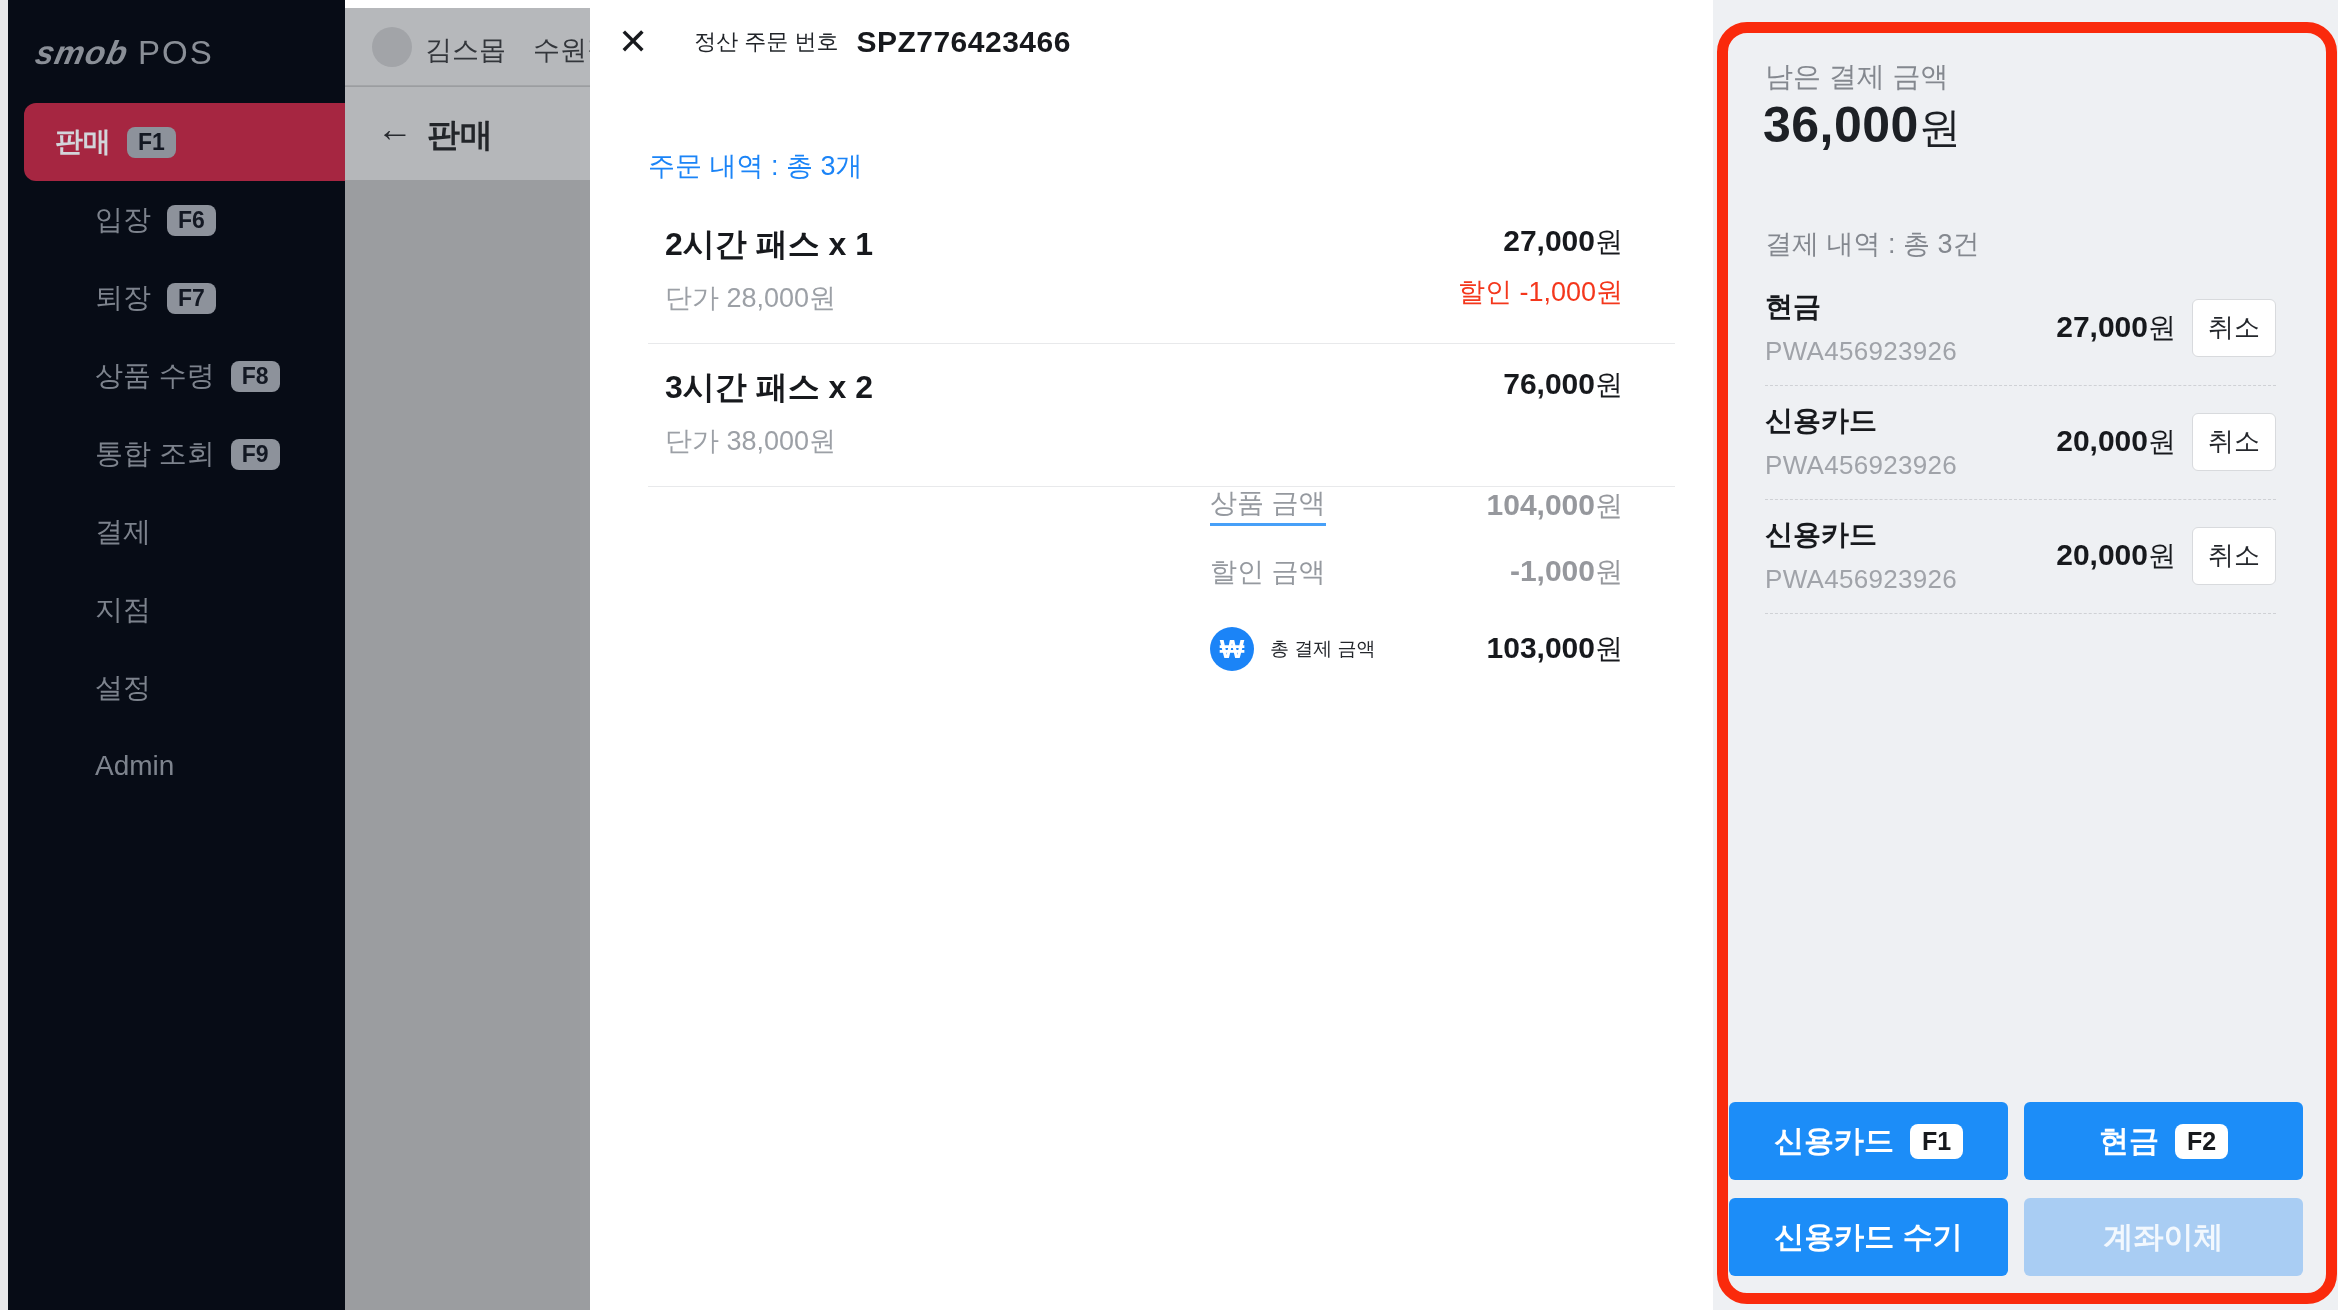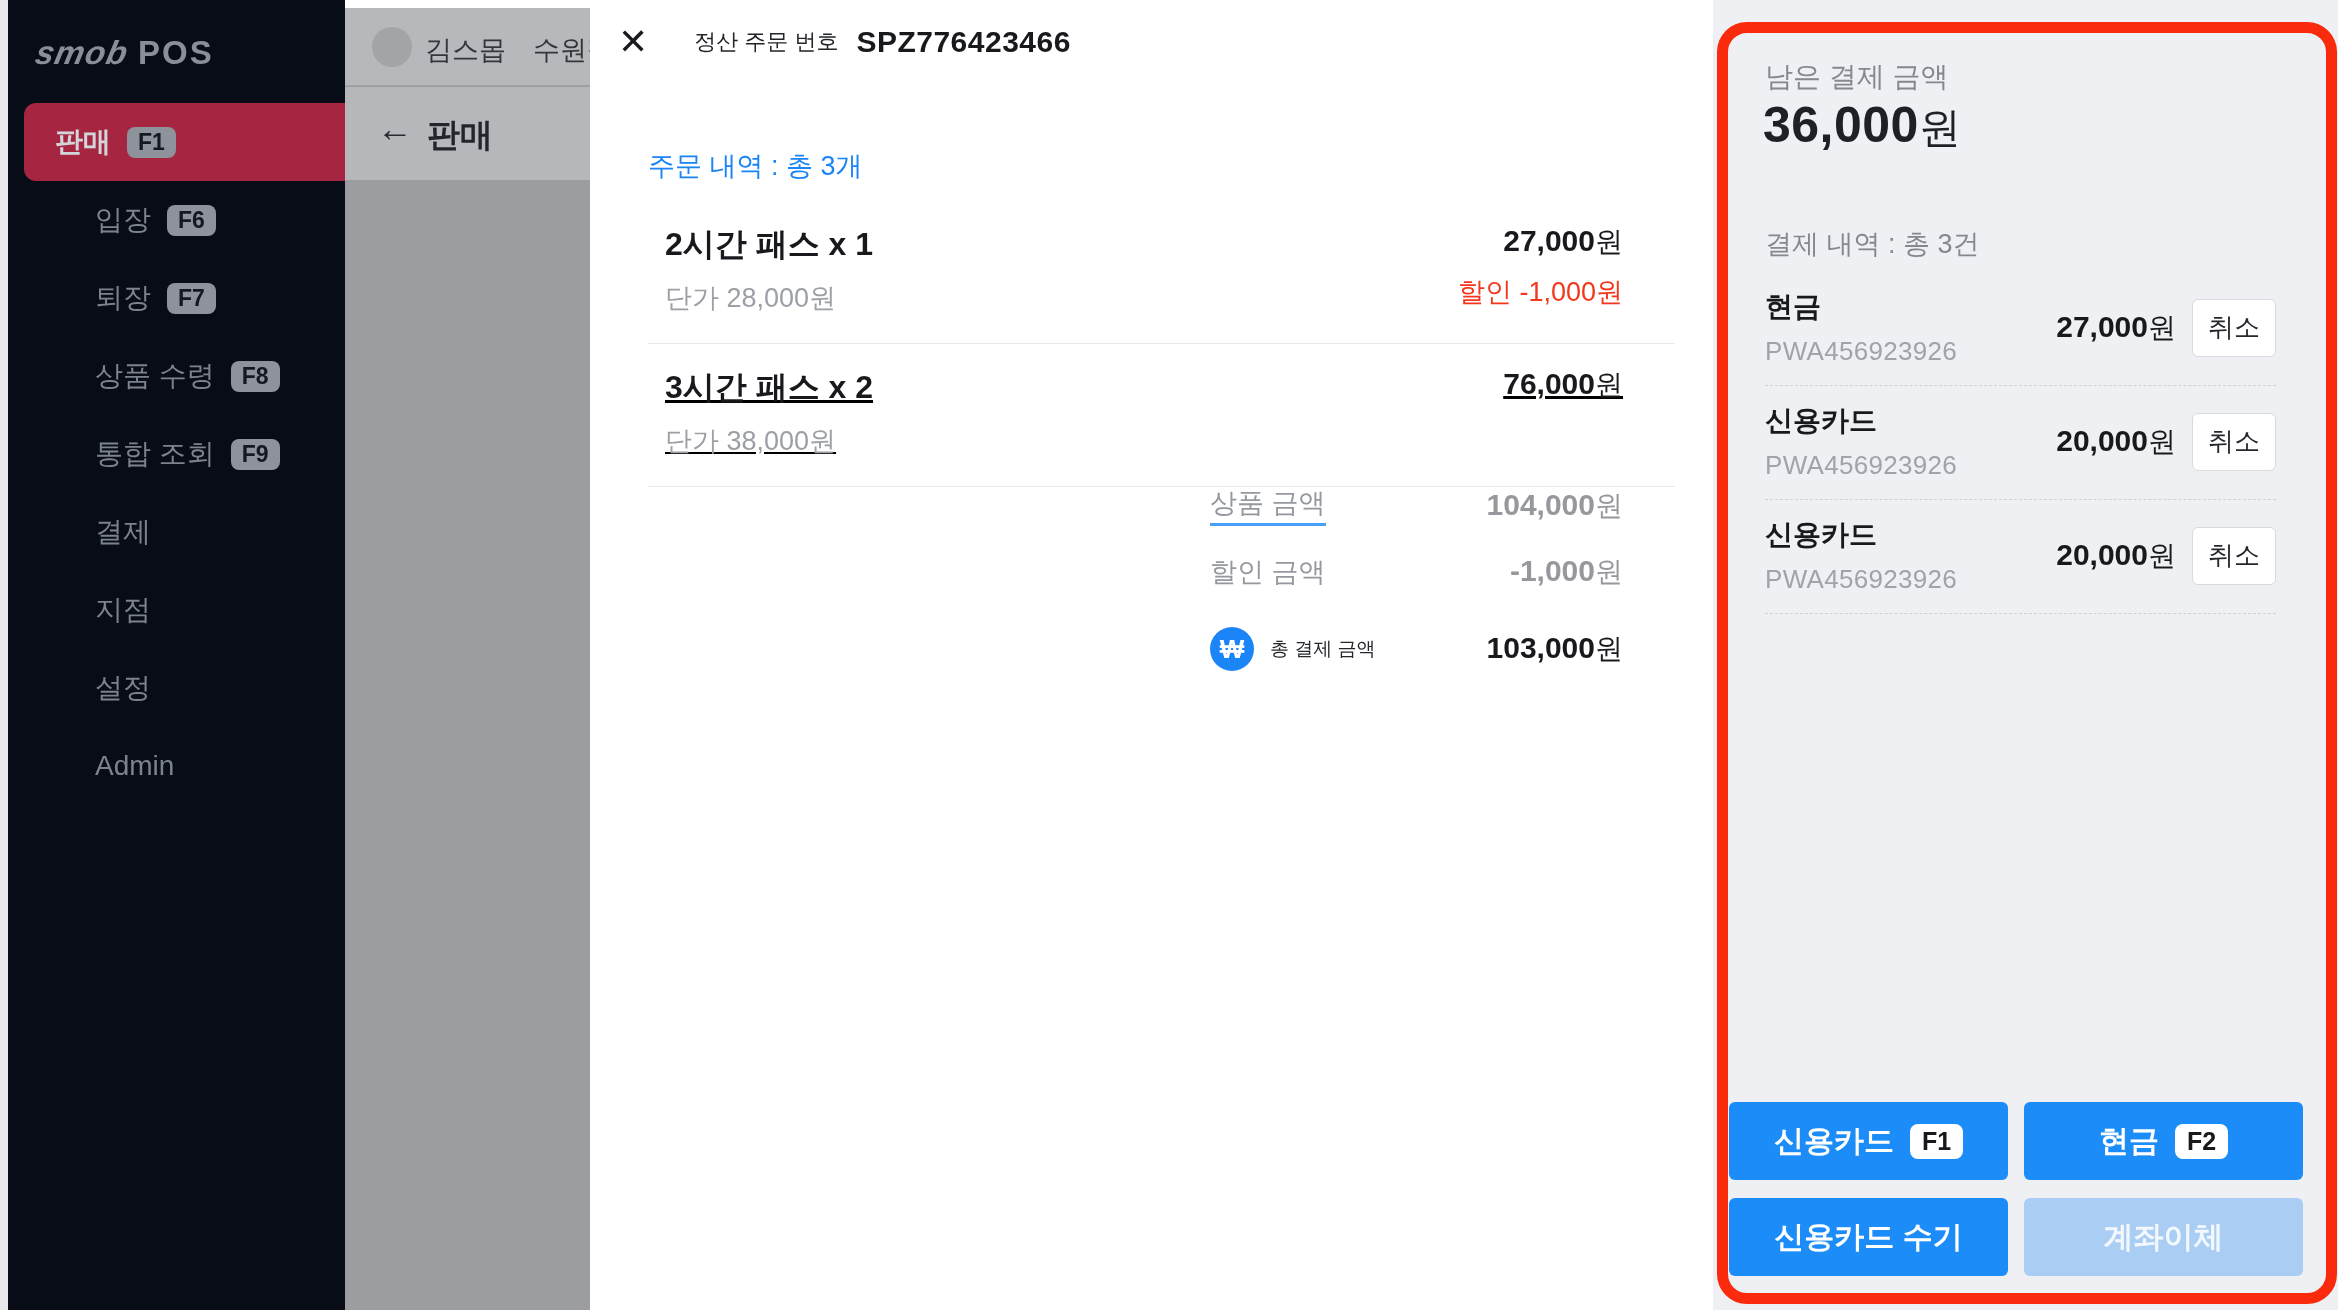--- a/index.html
+++ b/index.html
@@ -7,21 +7,21 @@
               font-family:"Liberation Sans","DejaVu Sans",sans-serif; }
   .stage { position:absolute; inset:0; width:2338px; height:1310px; }
 
   
   .edge-strip { position:absolute; left:0; top:0; width:8px; height:1310px; background:#e7e8e9; }
 
   
   .sidebar { position:absolute; left:8px; top:0; width:337px; height:1310px; background:#070c16; }
   .logo { position:absolute; left:28px; top:34px; font-size:33px; color:#8a8f97; letter-spacing:1px; white-space:nowrap; }
   .logo-script { font-style:italic; font-weight:800; transform:skewX(-12deg); display:inline-block; margin-right:10px; }
-  .logo-pos { font-weight:700; letter-spacing:2px; }
+  .logo-pos { font-weight:400; letter-spacing:2px; }
   .nav { position:absolute; left:0; top:103px; width:337px; }
   .nav-item { height:78px; display:flex; align-items:center; padding-left:47px; cursor:pointer;margin-left:40px; }
   .nav-label { font-size:28px; color:#7d838d; }
   .nav-item.active { background:#a62641; border-radius:12px 0 0 12px; margin-left:16px; padding-left:31px; }
   .nav-item.active .nav-label { color:#d2d5da; font-weight:700; }
   .kbd { margin-left:16px; background:#8d929b; color:#131823; font-weight:700; font-size:23px;
          border-radius:8px; padding:4px 11px; line-height:1; }
 
   
   .dimmed { position:absolute; left:345px; top:8px; width:245px; height:1310px; background:#9b9da0; overflow:hidden; }
@@ -38,21 +38,21 @@
   .modal { position:absolute; left:590px; top:0; width:1123px; height:1310px; background:#ffffff; }
   .modal-header { position:absolute; left:26px; top:22px; display:flex; align-items:center; }
   .close-x { font-size:36px; color:#17191d; line-height:1; cursor:pointer; padding:2px; }
   .mh-label { margin-left:44px; font-size:22px; color:#212429; white-space:nowrap; }
   .mh-number { margin-left:18px; font-size:30px; font-weight:700; color:#17191d; letter-spacing:0.5px; white-space:nowrap; }
 
   .order-summary { position:absolute; left:58px; top:148px; font-size:27px; color:#1b84f7; white-space:nowrap; }
 
   .items { position:absolute; left:58px; right:38px; top:205px; }
   .item-row { display:flex; justify-content:space-between; padding:18px 0 27px 17px; border-bottom:1px solid #e8e9eb; }
-  .item-row + .item-row { padding-top:22px;text-decoration:underline; }
+  .item-row + .item-row { padding-top:22px; }
   .item-name { font-size:32px; font-weight:700; color:#17191d; }
   .item-unit { margin-top:13px; font-size:27px; color:#9ca0a6; }
   .item-right { text-align:right; padding-right:52px; }
   .item-amt { font-size:30px; font-weight:700; color:#17191d; }
   .won { font-weight:400; font-size:28px; }
   .item-discount { margin-top:13px; font-size:27px; color:#f4371c; }
 
   .totals { position:absolute; left:620px; top:485px; width:413px; }
   .t-row { display:flex; justify-content:space-between; align-items:center; }
   .t-row + .t-row { margin-top:27px; }

